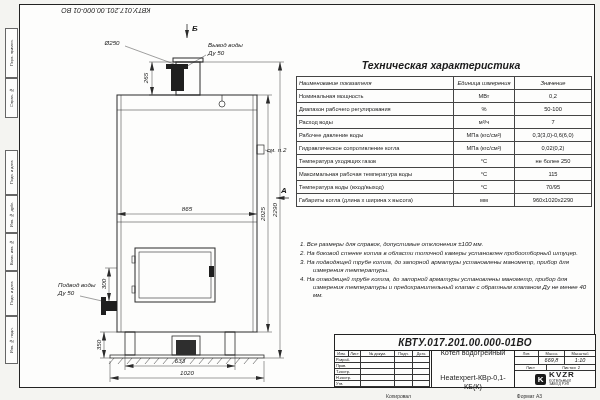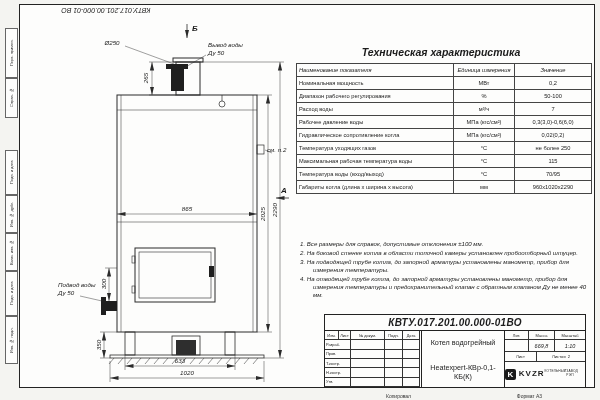--- a/index.html
+++ b/index.html
@@ -14,31 +14,31 @@
   
   .rot-designation{position:absolute;left:30px;top:5px;width:152px;height:11px;line-height:11px;
                    transform:rotate(180deg);text-align:center;font-size:7px;font-style:italic;color:#222;}
   
   .drawing{position:absolute;left:22px;top:14px;width:268px;height:372px;}
   .d-stroke{stroke:#2b2b2b;fill:none;}
   .d-txt{font-size:6.2px;font-style:italic;fill:#1b1b1b;font-family:"Liberation Sans",sans-serif;}
   .d-big{font-size:8px;font-weight:bold;}
   
   .right-panel{position:absolute;left:296px;top:42px;width:290px;}
-  .spec-title{font-size:10.5px;font-style:italic;font-weight:bold;text-align:center;margin:4px 0 5px 0;}
+  .spec-title{font-size:10.5px;font-style:italic;font-weight:bold;text-align:center;margin:17px 0 5px 0;}
   table.spec{border-collapse:collapse;width:100%;table-layout:fixed;}
   .spec th,.spec td{border:0.8px solid #444;font-size:5.7px;padding:1px 2px;line-height:1.15;height:10px;}
   .spec th{font-weight:normal;font-style:italic;text-align:center;}
   .spec .c1{width:152px;text-align:left;}
   .spec .c2{width:56px;text-align:center;}
   .spec .c3{width:72px;text-align:center;}
   .notes{position:absolute;left:300px;top:240px;width:288px;font-size:6.1px;font-style:italic;line-height:1.3;}
   .note{padding-left:13px;text-indent:-13px;margin-bottom:1px;}
   
-  .stamp{position:absolute;right:14px;bottom:12px;width:262px;height:74px;box-sizing:border-box;
+  .stamp{position:absolute;right:4px;bottom:12px;width:262px;height:54px;box-sizing:border-box;
          border:1.3px solid #222;background:#fdfdfc;display:flex;flex-direction:column;margin-left:48px;}
   .stamp-designation{height:15px;border-bottom:1px solid #222;display:flex;align-items:center;
          justify-content:center;font-size:10px;font-style:italic;font-weight:bold;letter-spacing:0.3px;}
   .stamp-main{flex:1;display:flex;min-height:0;}
   .chg{width:96px;border-right:1px solid #222;display:grid;
        grid-template-columns:14px 12px 34px 18px 17px;grid-auto-rows:1fr;font-size:3.9px;}
   .chg div{border-right:0.5px solid #333;border-bottom:0.5px solid #333;display:flex;
            align-items:center;justify-content:center;overflow:hidden;white-space:nowrap;}
   .chg .role{grid-column:span 2;justify-content:flex-start;padding-left:1px;}
   .name-block{flex:1;border-right:1px solid #222;display:flex;flex-direction:column;
@@ -49,21 +49,21 @@
   .rb-row>div:last-child{border-right:none;}
   .r1{height:8px;font-size:4px;}
   .r2{height:11px;font-size:5.5px;font-style:italic;}
   .r3{height:9px;}
   .lit-mini{display:flex;width:24px;}
   .lit-mini i{flex:1;border-right:0.5px solid #333;}
   .lit-mini i:last-child{border-right:none;}
   .rb-logo{flex:1;display:flex;align-items:center;justify-content:center;gap:3px;}
   .logo-mark{width:11px;height:11px;background:#1a1a1a;color:#fff;font-size:8px;font-weight:bold;
              display:flex;align-items:center;justify-content:center;border-radius:2px;}
-  .logo-text{display:flex;line-height:1.1;}
+  .logo-text{display:flex;flex-direction:column;line-height:1.1;}
   .logo-kvzr{font-size:8px;font-weight:bold;letter-spacing:1px;}
   .logo-sub{font-size:3.2px;letter-spacing:0.2px;}
   .below{position:absolute;right:5px;bottom:1px;width:262px;display:flex;font-size:5px;color:#333;}
   .below span{flex:1;text-align:center;}
 </style>
 </head>
 <body>
 
 <div class="page">
 

